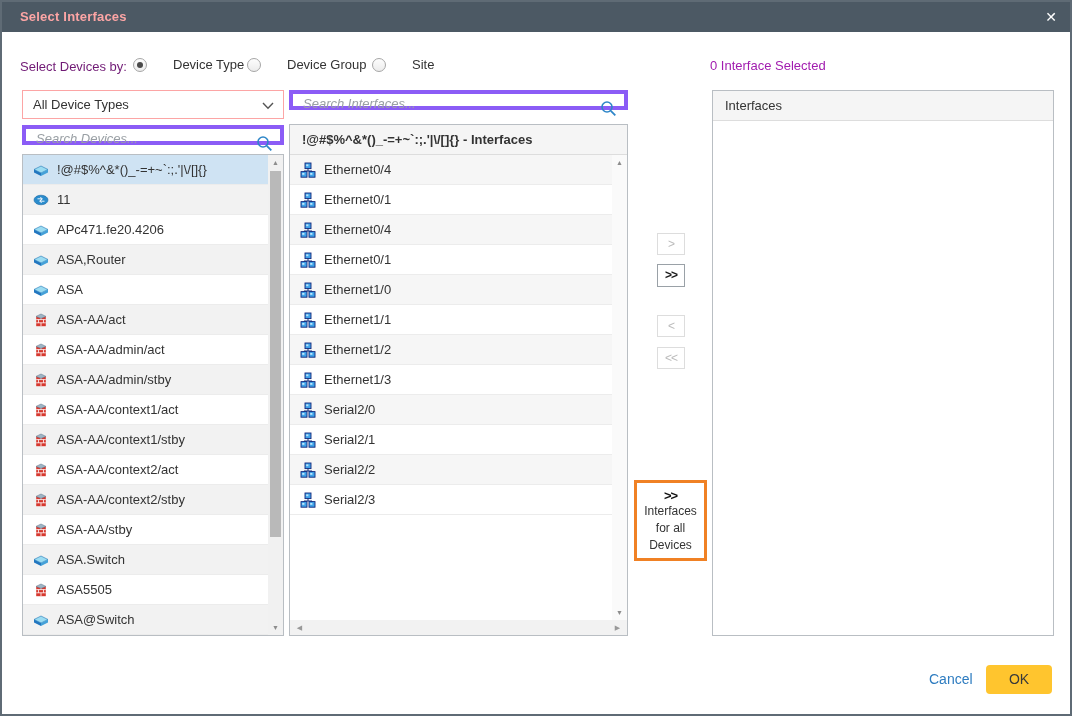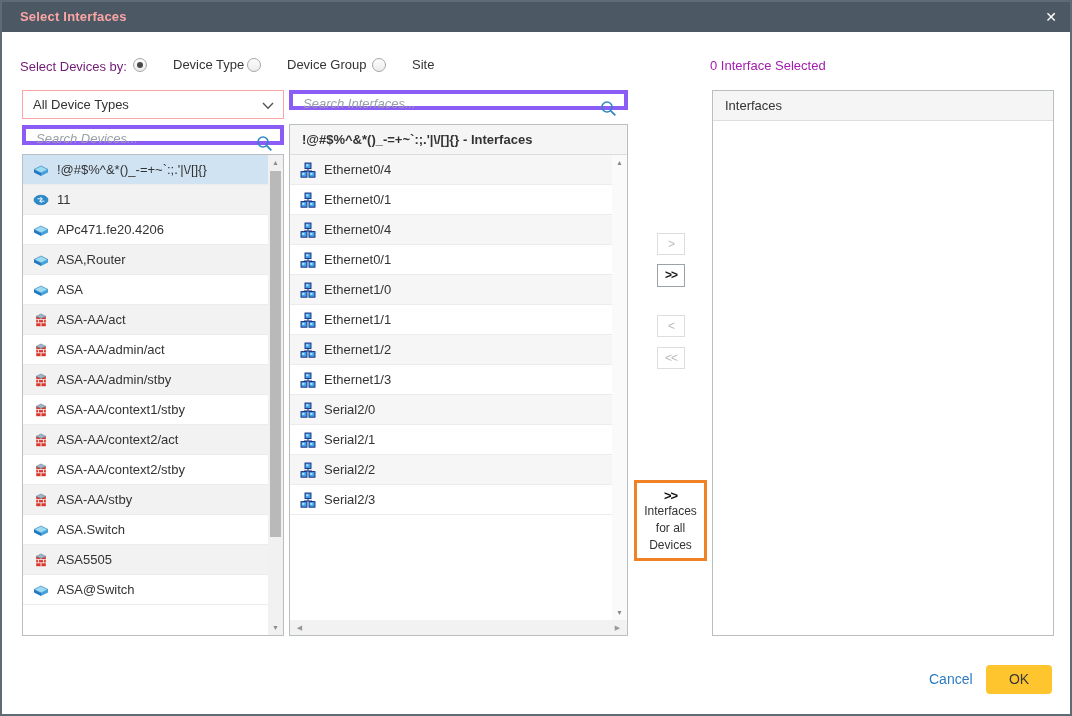--- a/index.html
+++ b/index.html
@@ -236,20 +236,31 @@
 
               <svg class="g g-firewall-red" width="16" height="16" viewBox="0 0 16 16">
                 <rect x="3.2" y="4.4" width="9.6" height="9.8" fill="#d6382e"></rect>
                 <path d="M3.2 7.6 H12.8 M3.2 10.8 H12.8 M8 4.4 V7.6 M5.5 7.6 V10.8 M10.5 7.6 V10.8 M8 10.8 V14.2" stroke="#fff" stroke-width="0.8" fill="none"></path>
                 <polygon points="3,4.4 8,2 13,4.4 8,6.4" fill="#9fb6c6" stroke="#5c7386" stroke-width="0.5"></polygon>
               </svg>
             </span>
             <span class="row-label">ASA-AA/admin/stby</span>
           </div>
 
+          <div class="row device-row" data-icon="firewall-red">
+            <span class="ic">
+
+              <svg class="g g-firewall-red" width="16" height="16" viewBox="0 0 16 16">
+                <rect x="3.2" y="4.4" width="9.6" height="9.8" fill="#d6382e"></rect>
+                <path d="M3.2 7.6 H12.8 M3.2 10.8 H12.8 M8 4.4 V7.6 M5.5 7.6 V10.8 M10.5 7.6 V10.8 M8 10.8 V14.2" stroke="#fff" stroke-width="0.8" fill="none"></path>
+                <polygon points="3,4.4 8,2 13,4.4 8,6.4" fill="#9fb6c6" stroke="#5c7386" stroke-width="0.5"></polygon>
+              </svg>
+            </span>
+            <span class="row-label">ASA-AA/context1/act</span>
+          </div>
 
           <div class="row device-row" data-icon="firewall-red">
             <span class="ic">
 
               <svg class="g g-firewall-red" width="16" height="16" viewBox="0 0 16 16">
                 <rect x="3.2" y="4.4" width="9.6" height="9.8" fill="#d6382e"></rect>
                 <path d="M3.2 7.6 H12.8 M3.2 10.8 H12.8 M8 4.4 V7.6 M5.5 7.6 V10.8 M10.5 7.6 V10.8 M8 10.8 V14.2" stroke="#fff" stroke-width="0.8" fill="none"></path>
                 <polygon points="3,4.4 8,2 13,4.4 8,6.4" fill="#9fb6c6" stroke="#5c7386" stroke-width="0.5"></polygon>
               </svg>
             </span>

